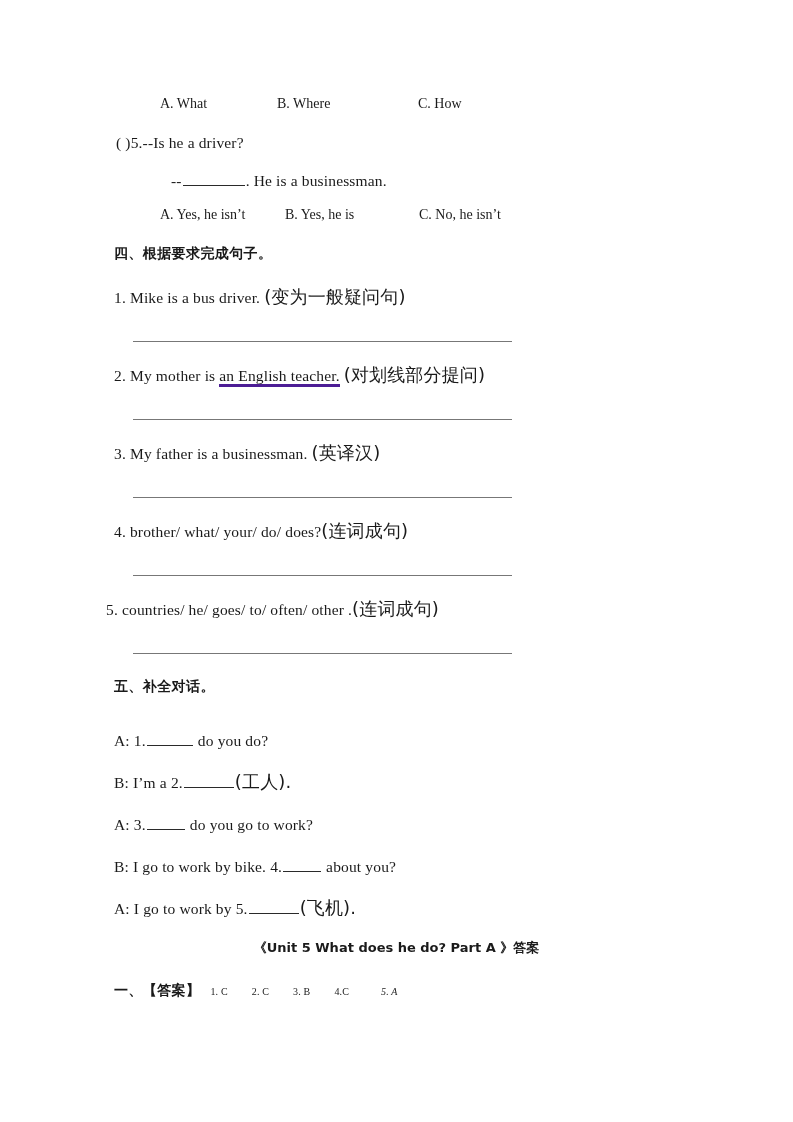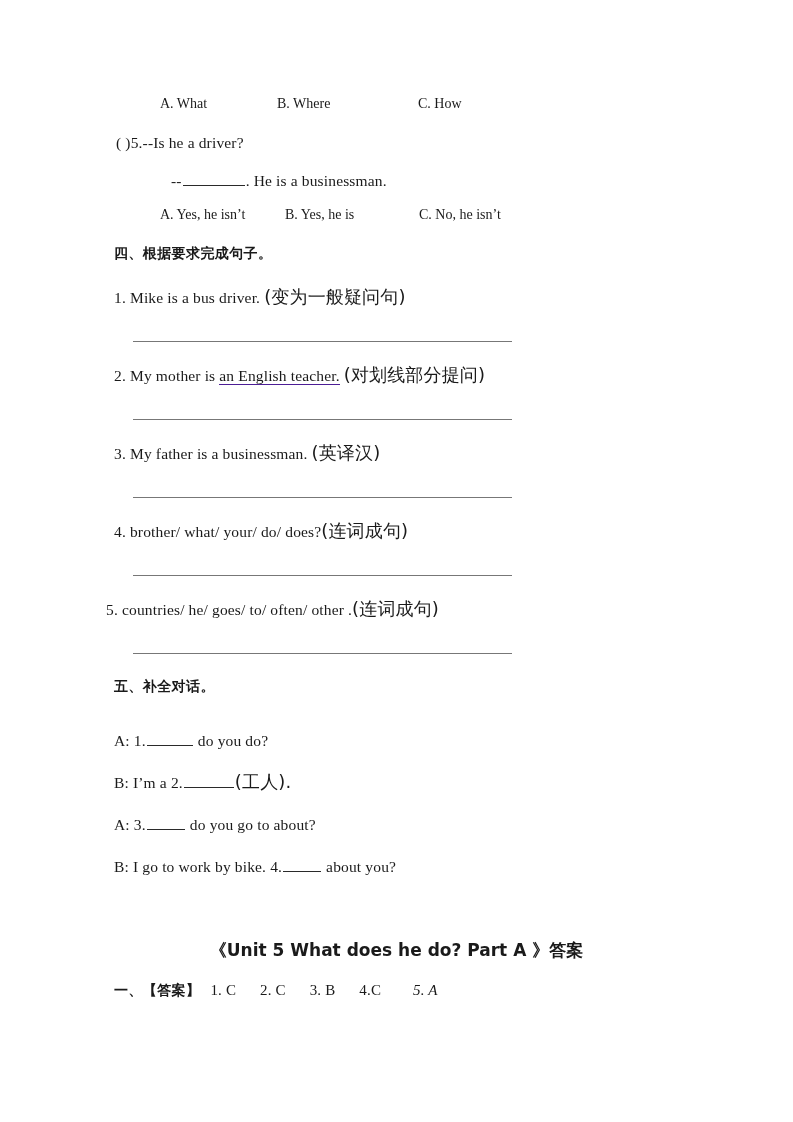--- a/index.html
+++ b/index.html
@@ -55,36 +55,36 @@
     height: 0.95em;
     margin: 0 1px;
   }
   
   .answer-rule {
     position: absolute;
     height: 0;
     border-top: 1.4px solid #777777;
   }
   .uline {
-    border-bottom: 1px solid #4c1d95;
+    border-bottom: 3px solid #4c1d95;
     padding-bottom: 0px;
   }
   .center-title {
     position: absolute;
     width: 793px;
     left: 0;
     text-align: center;
     font-family: "DejaVu Sans", "Liberation Sans", sans-serif;
     font-weight: bold;
-    font-size: 17px;
+    font-size: 13px;
   }
   .ans-serif {
     font-family: "Liberation Serif", "DejaVu Serif", serif;
     font-weight: normal;
-    font-size: 15px;
+    font-size: 10px;
   }
 </style>
 </head>
 <body>
 
 <div class="page">
 
   <div>
     <span class="opt" style="left:160px; top:96px;">A. What</span>
     <span class="opt" style="left:277px; top:96px;">B. Where</span>
@@ -145,28 +145,32 @@
     <span>1.</span><span class="blank" style="width:46px;"></span><span> do you do?</span>
   </div>
 
   <div class="row" style="left:114px; top:772px;">
     <span>B:</span>
     <span>I’m a 2.</span><span class="blank" style="width:50px;"></span><span class="mixed-cn">(工人).</span>
   </div>
 
   <div class="row" style="left:114px; top:814px;">
     <span>A:</span>
-    <span>3.</span><span class="blank" style="width:38px;"></span><span> do you go to about?</span>
+    <span>3.</span><span class="blank" style="width:38px;"></span><span> do you go to work?</span>
   </div>
 
   <div class="row" style="left:114px; top:856px;">
     <span>B:</span>
     <span>I go to work by bike. 4.</span><span class="blank" style="width:38px;"></span><span> about you?</span>
   </div>
 
+  <div class="row" style="left:114px; top:898px;">
+    <span>A:</span>
+    <span>I go to work by 5.</span><span class="blank" style="width:50px;"></span><span class="mixed-cn">(飞机).</span>
+  </div>
 
   <div class="center-title" style="top:939px;">《Unit 5 What does he do? Part A 》答案</div>
 
   <div class="row" style="left:114px; top:980px;">
     <span class="heading">一、【答案】</span>
     <span class="ans-serif" style="margin-left:6px;">1. C</span>
     <span class="ans-serif" style="margin-left:20px;">2. C</span>
     <span class="ans-serif" style="margin-left:20px;">3. B</span>
     <span class="ans-serif" style="margin-left:20px;">4.C</span>
     <span class="ans-serif" style="margin-left:28px;font-style:italic;">5. A</span>

